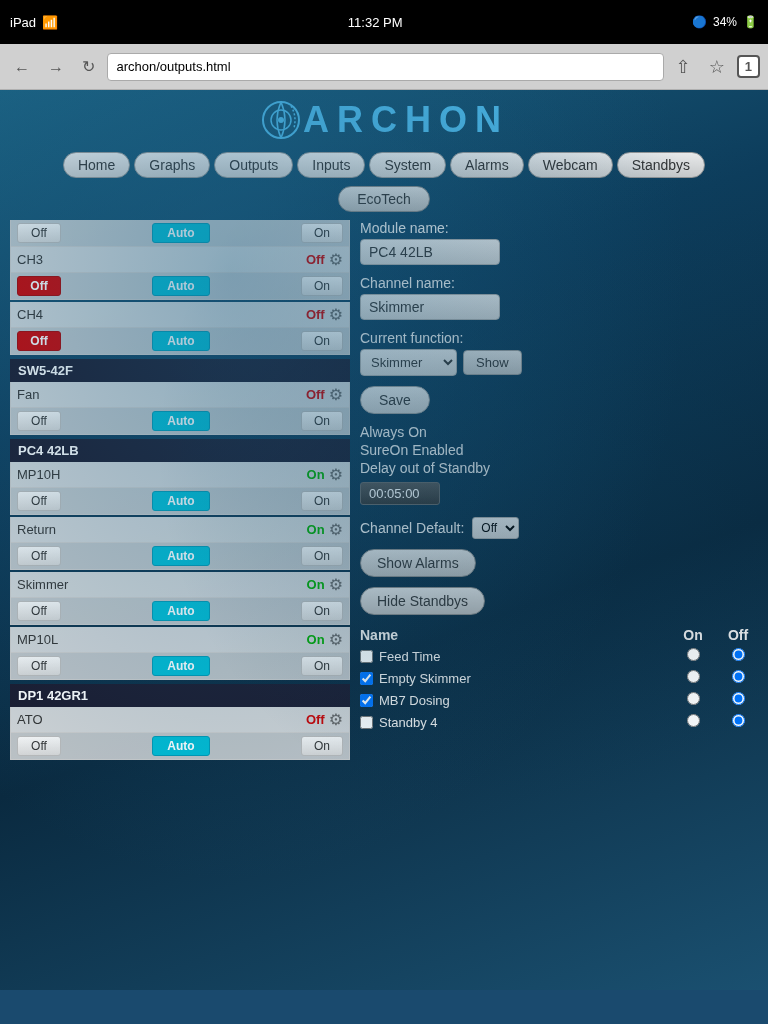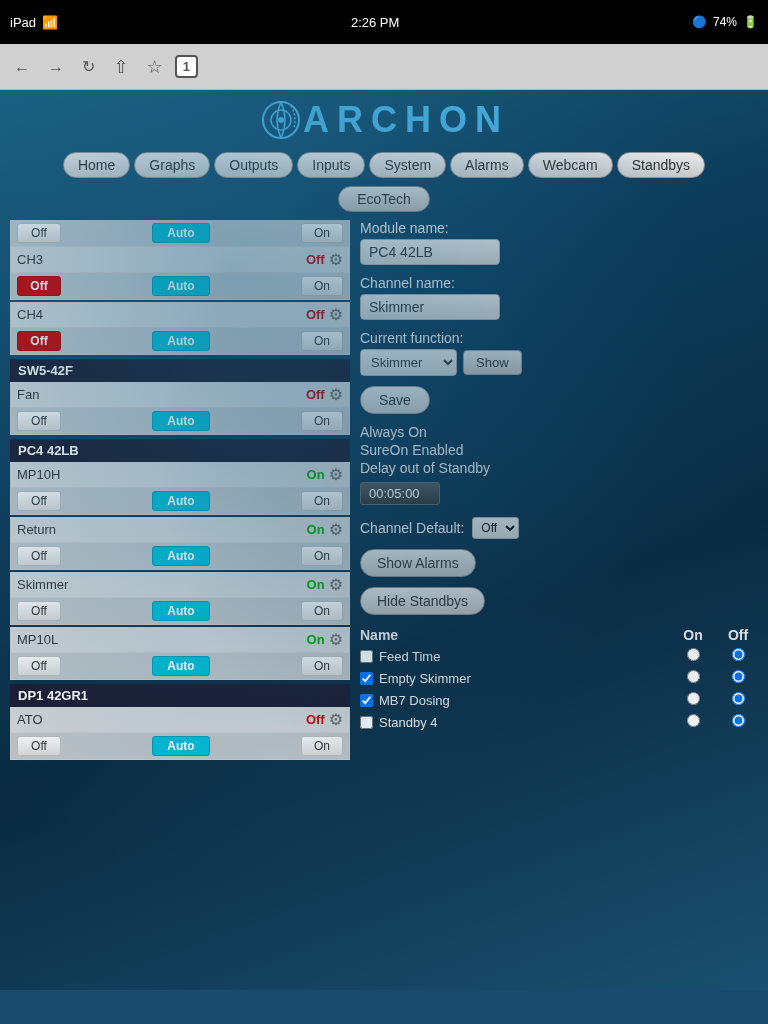--- a/index.html
+++ b/index.html
@@ -339,32 +339,33 @@
     }
   </style>
 </head>
 <body>
 
 <div class="status-bar">
   <div class="status-left">
     <span>iPad</span>
     <span>📶</span>
   </div>
-  <div class="status-center">2:26 PM</div>
+  <div class="status-center">11:32 PM</div>
   <div class="status-right">
     <span>🔵</span>
-    <span>74%</span>
+    <span>34%</span>
     <span>🔋</span>
   </div>
 </div>
 
 <div class="browser-bar">
   <button class="nav-btn">←</button>
   <button class="nav-btn">→</button>
   <button class="nav-btn">↻</button>
+  <input class="url-bar" type="text" value="archon/outputs.html" style="">
   <button class="browser-action-btn">⇧</button>
   <button class="browser-action-btn">☆</button>
   <div class="tab-count">1</div>
 </div>
 
 <div class="page-bg">
 
   <div class="archon-logo-wrap">
     <svg width="44" height="44" viewBox="0 0 44 44">
       <circle cx="22" cy="22" r="18" fill="none" stroke="#4db8e8" stroke-width="2"></circle>

